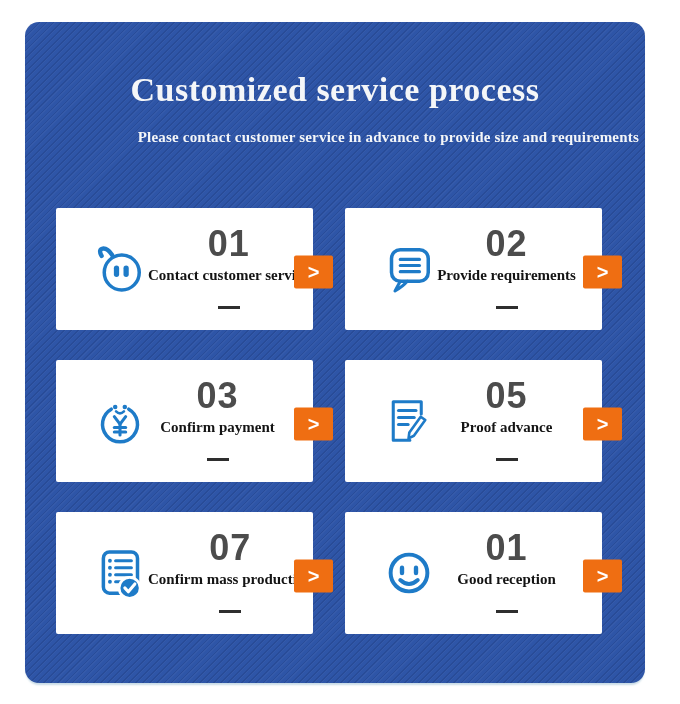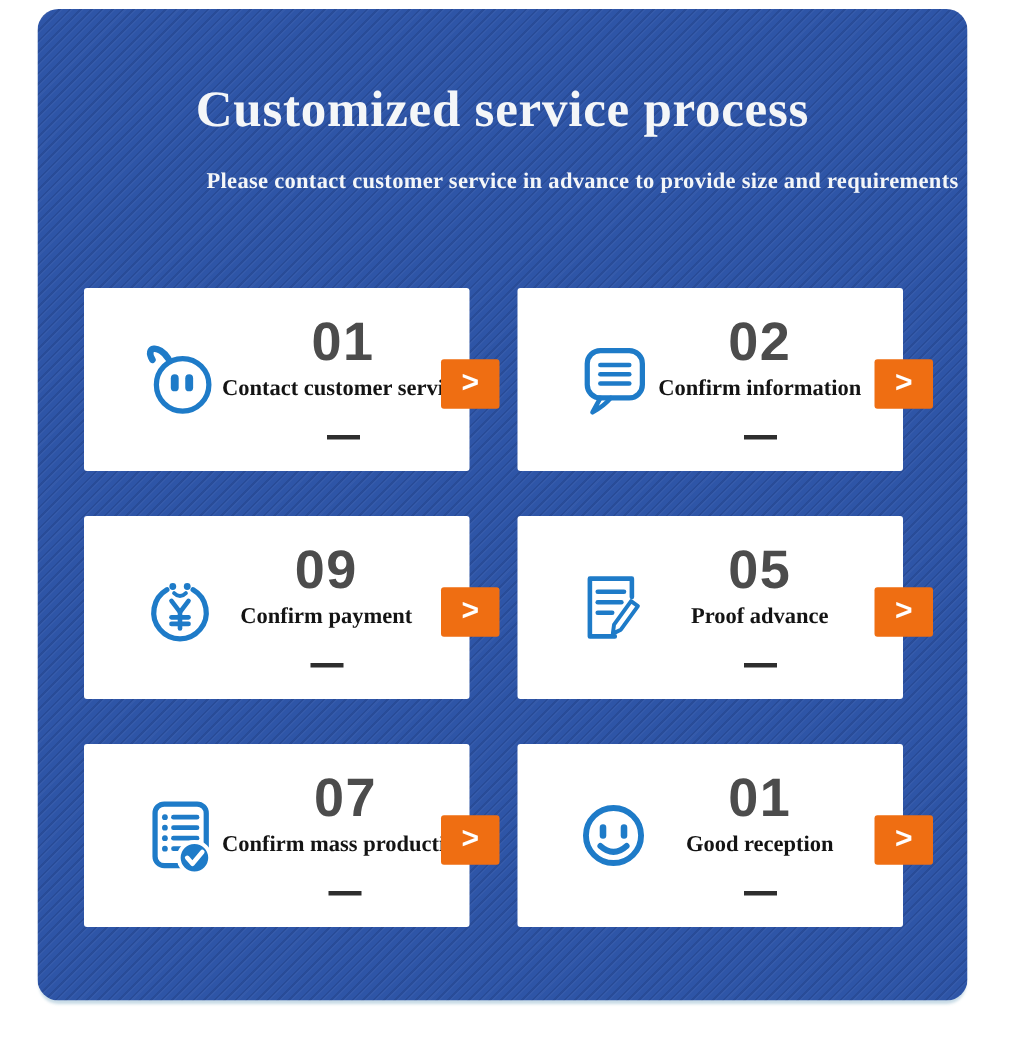--- a/index.html
+++ b/index.html
@@ -12,21 +12,21 @@
     --dash-dark:#2e2e2e;
     --card-white:#ffffff;
     --heading-white:#f4f6f8;
   }
   html,body{margin:0;padding:0;}
   body{
     width:680px;height:704px;background:#ffffff;position:relative;overflow:hidden;
     font-family:"Liberation Serif", serif;
   }
   .panel{
-    position:absolute;left:25px;top:6px;width:620px;height:661px;
+    position:absolute;left:25px;top:22px;width:620px;height:661px;
     border-radius:14px;
     background-color:var(--panel-blue);
     background-image:repeating-linear-gradient(135deg,
       rgba(12,28,74,0.16) 0px, rgba(12,28,74,0.16) 1.2px,
       rgba(255,255,255,0.03) 1.2px, rgba(255,255,255,0.03) 2.2px,
       transparent 2.2px, transparent 5px);
     box-shadow:0 3px 2px -1px rgba(170,200,216,0.65);
   }
   .title{
     margin:48px 10px 0 10px;text-align:center;
@@ -110,41 +110,41 @@
         <svg viewBox="0 0 64 64">
           <rect class="stroke" x="12" y="10" width="42" height="36" rx="10" stroke-width="4"></rect>
           <path class="stroke" d="M22 46 L16 57 Q25 52 30 46" stroke-width="3.5"></path>
           <line class="stroke" x1="22" y1="21" x2="44" y2="21" stroke-width="3.5"></line>
           <line class="stroke" x1="22" y1="28" x2="44" y2="28" stroke-width="3.5"></line>
           <line class="stroke" x1="22" y1="35" x2="44" y2="35" stroke-width="3.5"></line>
         </svg>
       </span>
       <div class="content">
         <div class="num">02</div>
-        <div class="label">Confirm information</div>
+        <div class="label">Provide requirements</div>
         <div class="dash"></div>
       </div>
       <button class="arrow">&gt;</button>
     </div>
 
     <div class="card">
       <span class="icon">
         <svg viewBox="0 0 64 64">
           <path class="stroke" d="M22 18.5 A20 20 0 1 0 42 18.5" stroke-width="4"></path>
           <circle cx="26.5" cy="16" r="2.6" fill="#1e7bc8"></circle>
           <circle cx="37.5" cy="16" r="2.6" fill="#1e7bc8"></circle>
           <path class="stroke" d="M27.5 21 Q32 25.5 36.5 21" stroke-width="3"></path>
           <path class="stroke" d="M25.5 27 L32 35.5 L38.5 27" stroke-width="3.5"></path>
           <line class="stroke" x1="32" y1="35.5" x2="32" y2="48" stroke-width="3.5"></line>
           <line class="stroke" x1="25.5" y1="39.5" x2="38.5" y2="39.5" stroke-width="3.5"></line>
           <line class="stroke" x1="25.5" y1="44.5" x2="38.5" y2="44.5" stroke-width="3.5"></line>
         </svg>
       </span>
       <div class="content">
-        <div class="num">09</div>
+        <div class="num">03</div>
         <div class="label">Confirm payment</div>
         <div class="dash"></div>
       </div>
       <button class="arrow">&gt;</button>
     </div>
 
     <div class="card">
       <span class="icon">
         <svg viewBox="0 0 64 64">
           <path class="stroke" d="M46 24 V10 H14 V54 H33" stroke-width="3.5"></path>

